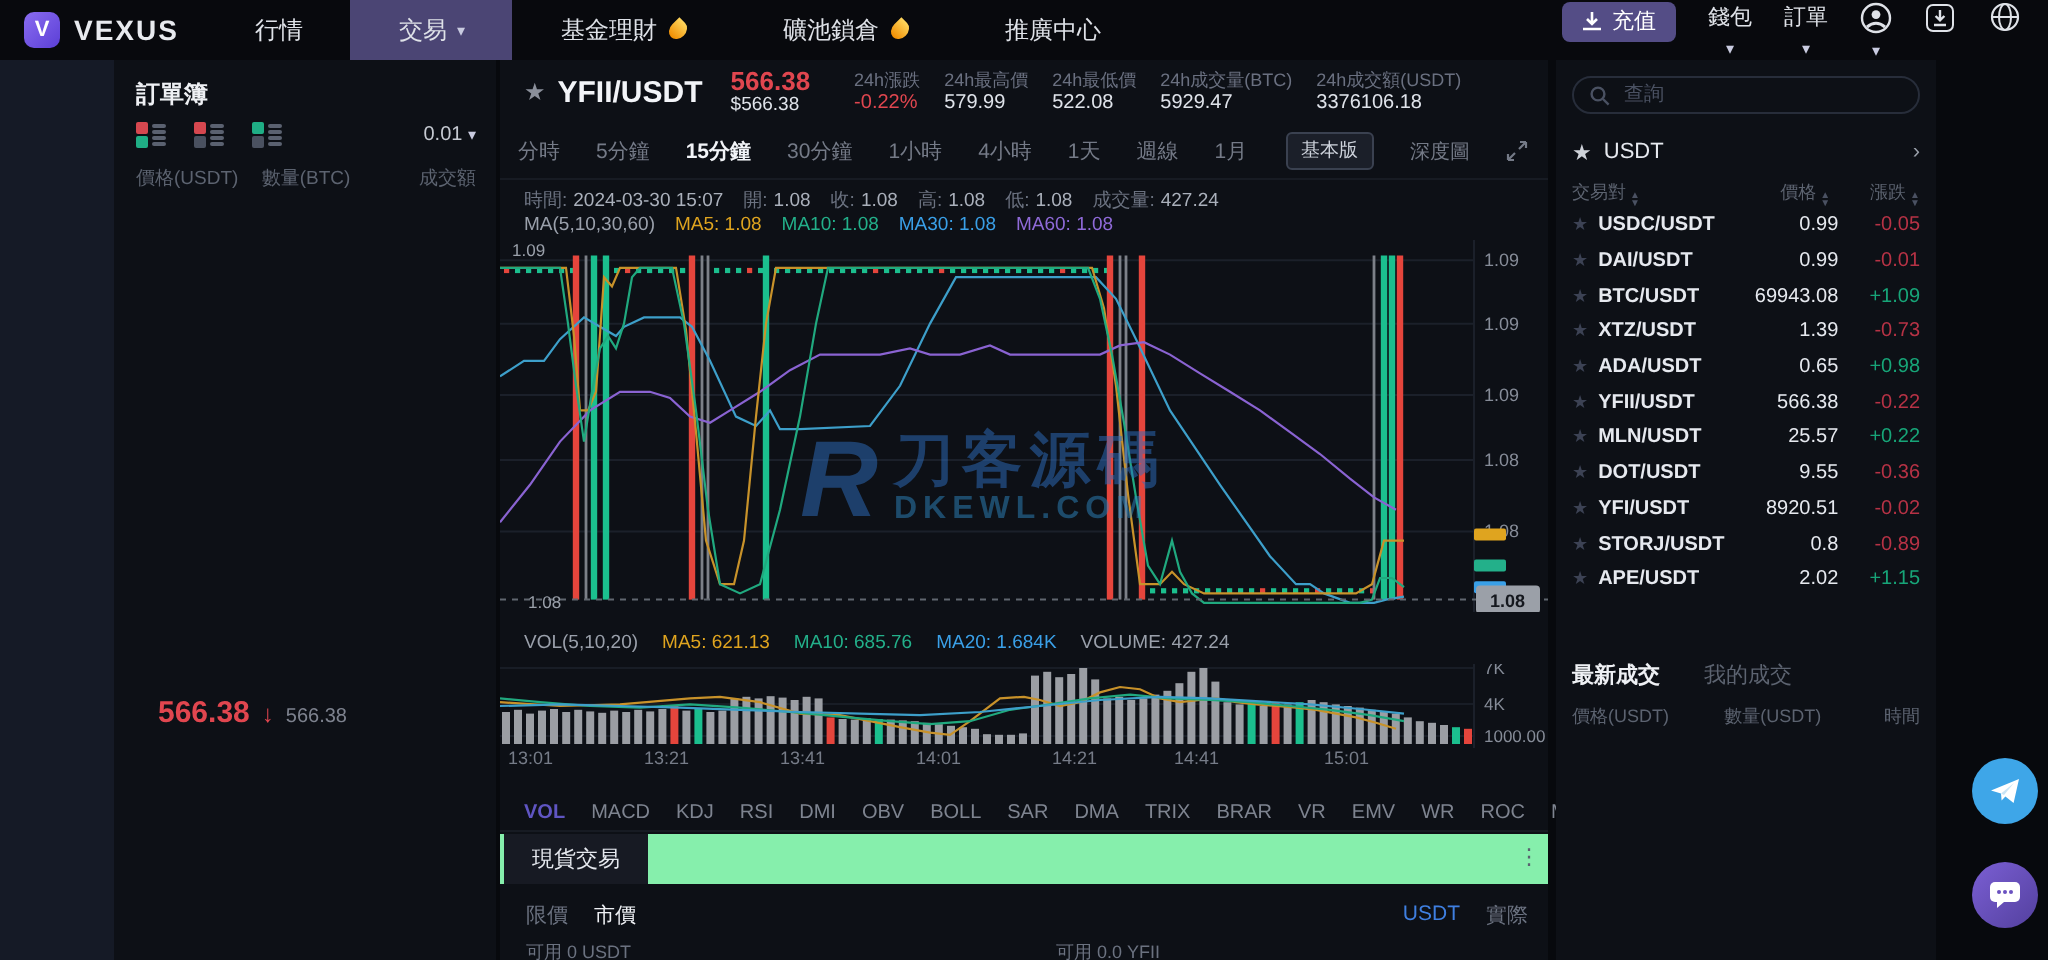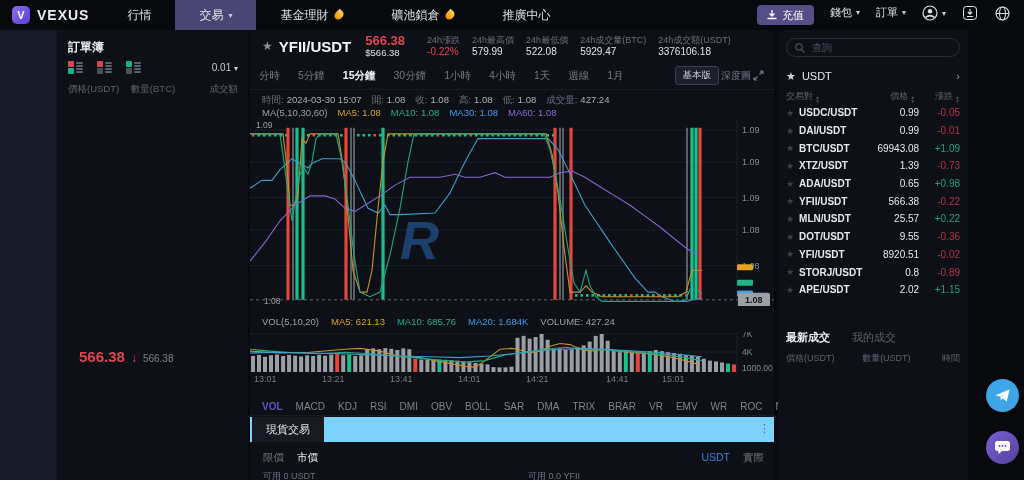--- a/index.html
+++ b/index.html
@@ -14,21 +14,21 @@
   #brand-name{font-size:14px;font-weight:bold;letter-spacing:1px;}
   .nav-item{height:30px;display:flex;align-items:center;gap:5px;padding:0 24px;font-size:12px;
     color:#dfe2e8;cursor:pointer;white-space:nowrap;}
   .nav-item.active{background:#4b4574;}
   .caret{font-size:8px;color:#c9cbe0;}
   .flame{display:inline-block;width:8px;height:10px;background:linear-gradient(#ffd75e,#f08c00);
     border-radius:0 50% 50% 50%;transform:rotate(45deg);margin-left:2px;}
   #nav-right{margin-left:auto;display:flex;align-items:flex-start;gap:16px;padding-right:14px;padding-left:36px;}
   #deposit-btn{background:#544d86;border-radius:4px;height:20px;display:flex;align-items:center;
     gap:5px;padding:0 10px;font-size:11px;color:#fff;cursor:pointer;}
-  .nav-mini{display:flex;align-items:center;gap:4px;font-size:11px;color:#dfe2e8;cursor:pointer;}
+  .nav-mini{display:flex;align-items:center;gap:4px;font-size:11px;color:#dfe2e8;cursor:pointer;flex-direction:column;}
   .icon-btn{width:16px;height:16px;display:flex;align-items:center;justify-content:center;cursor:pointer;}
   
   #left-strip{position:absolute;left:0;top:30px;width:57px;height:450px;background:#151a26;}
   #orderbook{position:absolute;left:57px;top:30px;width:191px;height:450px;background:#0d1016;color:#e6e9ef;}
   #center{position:absolute;left:250px;top:30px;width:524px;height:450px;background:#0d1016;}
   #right-panel{position:absolute;left:778px;top:30px;width:190px;height:450px;background:#0d1016;}
   
   .ob-title{position:absolute;left:11px;top:9px;font-size:12px;font-weight:bold;color:#eef0f4;}
   #ob-icons{position:absolute;left:11px;top:31px;display:flex;gap:14px;}
   .ob-ic{width:15px;height:13px;display:flex;gap:2px;cursor:pointer;}
@@ -55,21 +55,21 @@
   #price-usd{font-size:9.5px;color:#dfe3ea;line-height:11px;}
   .stat{margin-left:12px;}
   .stat .lb{font-size:9px;color:#6a7080;line-height:11px;white-space:nowrap;}
   .stat .vl{font-size:10px;color:#dfe3ea;line-height:12px;}
   .stat .vl.down{color:#e0464f;}
   
   #intervals{position:absolute;left:0;top:32px;width:524px;height:28px;display:flex;align-items:center;
     border-bottom:1px solid #171b23;}
   .itv{font-size:10.5px;color:#747a87;padding:0 9px;cursor:pointer;white-space:nowrap;}
   .itv.active{color:#f2f4f8;font-weight:bold;}
-  #itv-right{margin-left:auto;display:flex;align-items:center;gap:2px;padding-right:10px;}
+  #itv-right{margin-left:auto;display:flex;align-items:center;gap:18px;padding-right:10px;}
   #basic-btn{font-size:9.5px;color:#ccd1da;border:1px solid #3a4150;background:#1b1f29;
     border-radius:3px;padding:2px 7px;cursor:pointer;}
   #depth-btn{font-size:10px;color:#747a87;cursor:pointer;}
   #expand-icon{color:#747a87;font-size:10px;cursor:pointer;}
   
   #info1{position:absolute;left:12px;top:64px;font-size:9.5px;color:#6b7280;white-space:nowrap;}
   #info1 b{color:#aab0bb;font-weight:normal;margin-right:10px;}
   #info2{position:absolute;left:12px;top:77px;font-size:9.5px;white-space:nowrap;}
   #info2 span{margin-right:10px;}
   
@@ -84,21 +84,21 @@
     opacity:.5;pointer-events:none;}
   #wm-r{font-size:54px;font-weight:bold;font-style:italic;color:#2d6fc0;line-height:50px;}
   #wm-t1{font-size:30px;font-weight:bold;color:#2d6fc0;letter-spacing:4px;line-height:30px;}
   #wm-t2{font-size:16px;font-weight:bold;color:#2d86c0;letter-spacing:3px;}
   
   #indicators{position:absolute;left:0;top:368px;width:524px;height:18px;display:flex;align-items:center;
     padding-left:12px;gap:13px;border-bottom:1px solid #171b23;}
   .ind{font-size:10px;color:#7e8490;cursor:pointer;}
   .ind.active{color:#5f55c2;font-weight:bold;}
   
-  #tab-row{position:absolute;left:0;top:387px;width:524px;height:25px;background:#7dd3fc;}
+  #tab-row{position:absolute;left:0;top:387px;width:524px;height:25px;background:#86efac;}
   #spot-tab{position:absolute;left:2px;top:0;width:72px;height:25px;background:#171a23;color:#e6e9ef;
     font-size:11px;display:flex;align-items:center;justify-content:center;cursor:pointer;}
   #tab-dots{position:absolute;right:4px;top:5px;color:#5a6170;font-size:11px;cursor:pointer;}
   #trade-form{position:absolute;left:0;top:412px;width:524px;height:38px;}
   #lim{position:absolute;left:13px;top:9px;font-size:10.5px;color:#6b7280;cursor:pointer;}
   #mkt{position:absolute;left:47px;top:9px;font-size:10.5px;color:#eef0f4;cursor:pointer;text-align:center;}
   #quote-ccy{position:absolute;right:44px;top:9px;font-size:10.5px;color:#3f7fe0;cursor:pointer;}
   #unit-lb{position:absolute;right:10px;top:9px;font-size:10.5px;color:#6b7280;cursor:pointer;}
   .avail{position:absolute;top:28px;font-size:9px;color:#6b7280;}
   #avail-l{left:13px;} #avail-r{left:278px;}
@@ -423,20 +423,24 @@
       <rect x="487" y="159.75000000000216" width="16" height="6" rx="1" fill="#23b08a"></rect>
       <rect x="487" y="170.60000000000113" width="16" height="6" rx="1" fill="#3aa0e8"></rect>
       <rect x="488" y="172.80000000000058" width="32" height="14" rx="2" fill="#9ba0a8"></rect>
       <text x="495" y="183.30000000000058" fill="#15181e" font-size="9" font-weight="bold">1.08</text>
       <text x="6" y="8" fill="#9aa0aa" font-size="8.5">1.09</text>
       <text x="14" y="184" fill="#9aa0aa" font-size="8.5">1.08</text>
     </svg>
 
   <div id="watermark">
     <span id="wm-r">R</span>
+    <span>
+      <div id="wm-t1">刀客源碼</div>
+      <div id="wm-t2">DKEWL.COM</div>
+    </span>
   </div>
 
   <div id="vol-info"><span style="color:#9aa0ab">VOL(5,10,20)</span><span style="color:#dfa41f">MA5: 621.13</span><span style="color:#23b08a">MA10: 685.76</span><span style="color:#3aa0e8">MA20: 1.684K</span><span style="color:#9aa0ab">VOLUME: 427.24</span></div>
   <svg id="vol-chart" width="524" height="42">
       <line x1="0" y1="2" x2="487" y2="2" stroke="#181d26"></line>
       <text x="492" y="5" fill="#868c98" font-size="8.5">7K</text>
       <line x1="0" y1="20" x2="487" y2="20" stroke="#181d26"></line>
       <text x="492" y="23" fill="#868c98" font-size="8.5">4K</text>
       <line x1="0" y1="36" x2="487" y2="36" stroke="#181d26"></line>
       <text x="492" y="39" fill="#868c98" font-size="8.5">1000.00</text>
@@ -525,21 +529,21 @@
       <polyline points="0,19.1 30,21.0 60,20.2 95,17.2 110,16.4 130,19.1 150,24.8 170,25.6 185,28.6 200,31.6 215,34.3 225,35.4 235,28.6 250,17.2 262,16.4 270,18.0 280,21.0 290,19.1 300,14.2 310,11.5 320,12.6 330,17.2 340,19.1 350,18.0 358,17.2 368,19.1 378,20.2 388,21.0 398,21.8 408,22.9 418,24.8 428,26.7 438,29.4 448,32.4" fill="none" stroke="#c8922a" stroke-width="1.1"></polyline>
       <polyline points="0,17.2 20,19.1 45,21.0 70,21.8 95,20.2 120,21.8 145,24.0 170,26.3 195,28.6 215,30.1 235,28.6 255,22.9 275,20.2 295,17.2 315,15.3 335,17.2 355,18.0 375,19.1 395,21.0 415,22.9 435,25.6 452,28.6" fill="none" stroke="#20a97f" stroke-width="1.1"></polyline>
       <polyline points="0,21.0 30,20.2 60,21.0 90,21.8 120,22.9 150,24.0 180,24.8 210,25.6 240,24.0 270,21.0 300,18.0 330,16.4 355,17.2 380,18.7 405,20.2 430,22.5 452,24.8" fill="none" stroke="#3d9fca" stroke-width="1.1"></polyline>
     </svg>
   <div id="x-axis">
       <span style="left:4px;position:absolute;">13:01</span>
       <span style="left:72px;position:absolute;">13:21</span>
       <span style="left:140px;position:absolute;">13:41</span>
       <span style="left:208px;position:absolute;">14:01</span>
       <span style="left:276px;position:absolute;">14:21</span>
-      <span style="left:356px;position:absolute;">14:41</span>
+      <span style="left:337px;position:absolute;">14:41</span>
       <span style="left:412px;position:absolute;">15:01</span>
     </div>
 
   <div id="indicators">
       <span class="ind active">VOL</span>
       <span class="ind">MACD</span>
       <span class="ind">KDJ</span>
       <span class="ind">RSI</span>
       <span class="ind">DMI</span>
       <span class="ind">OBV</span>

